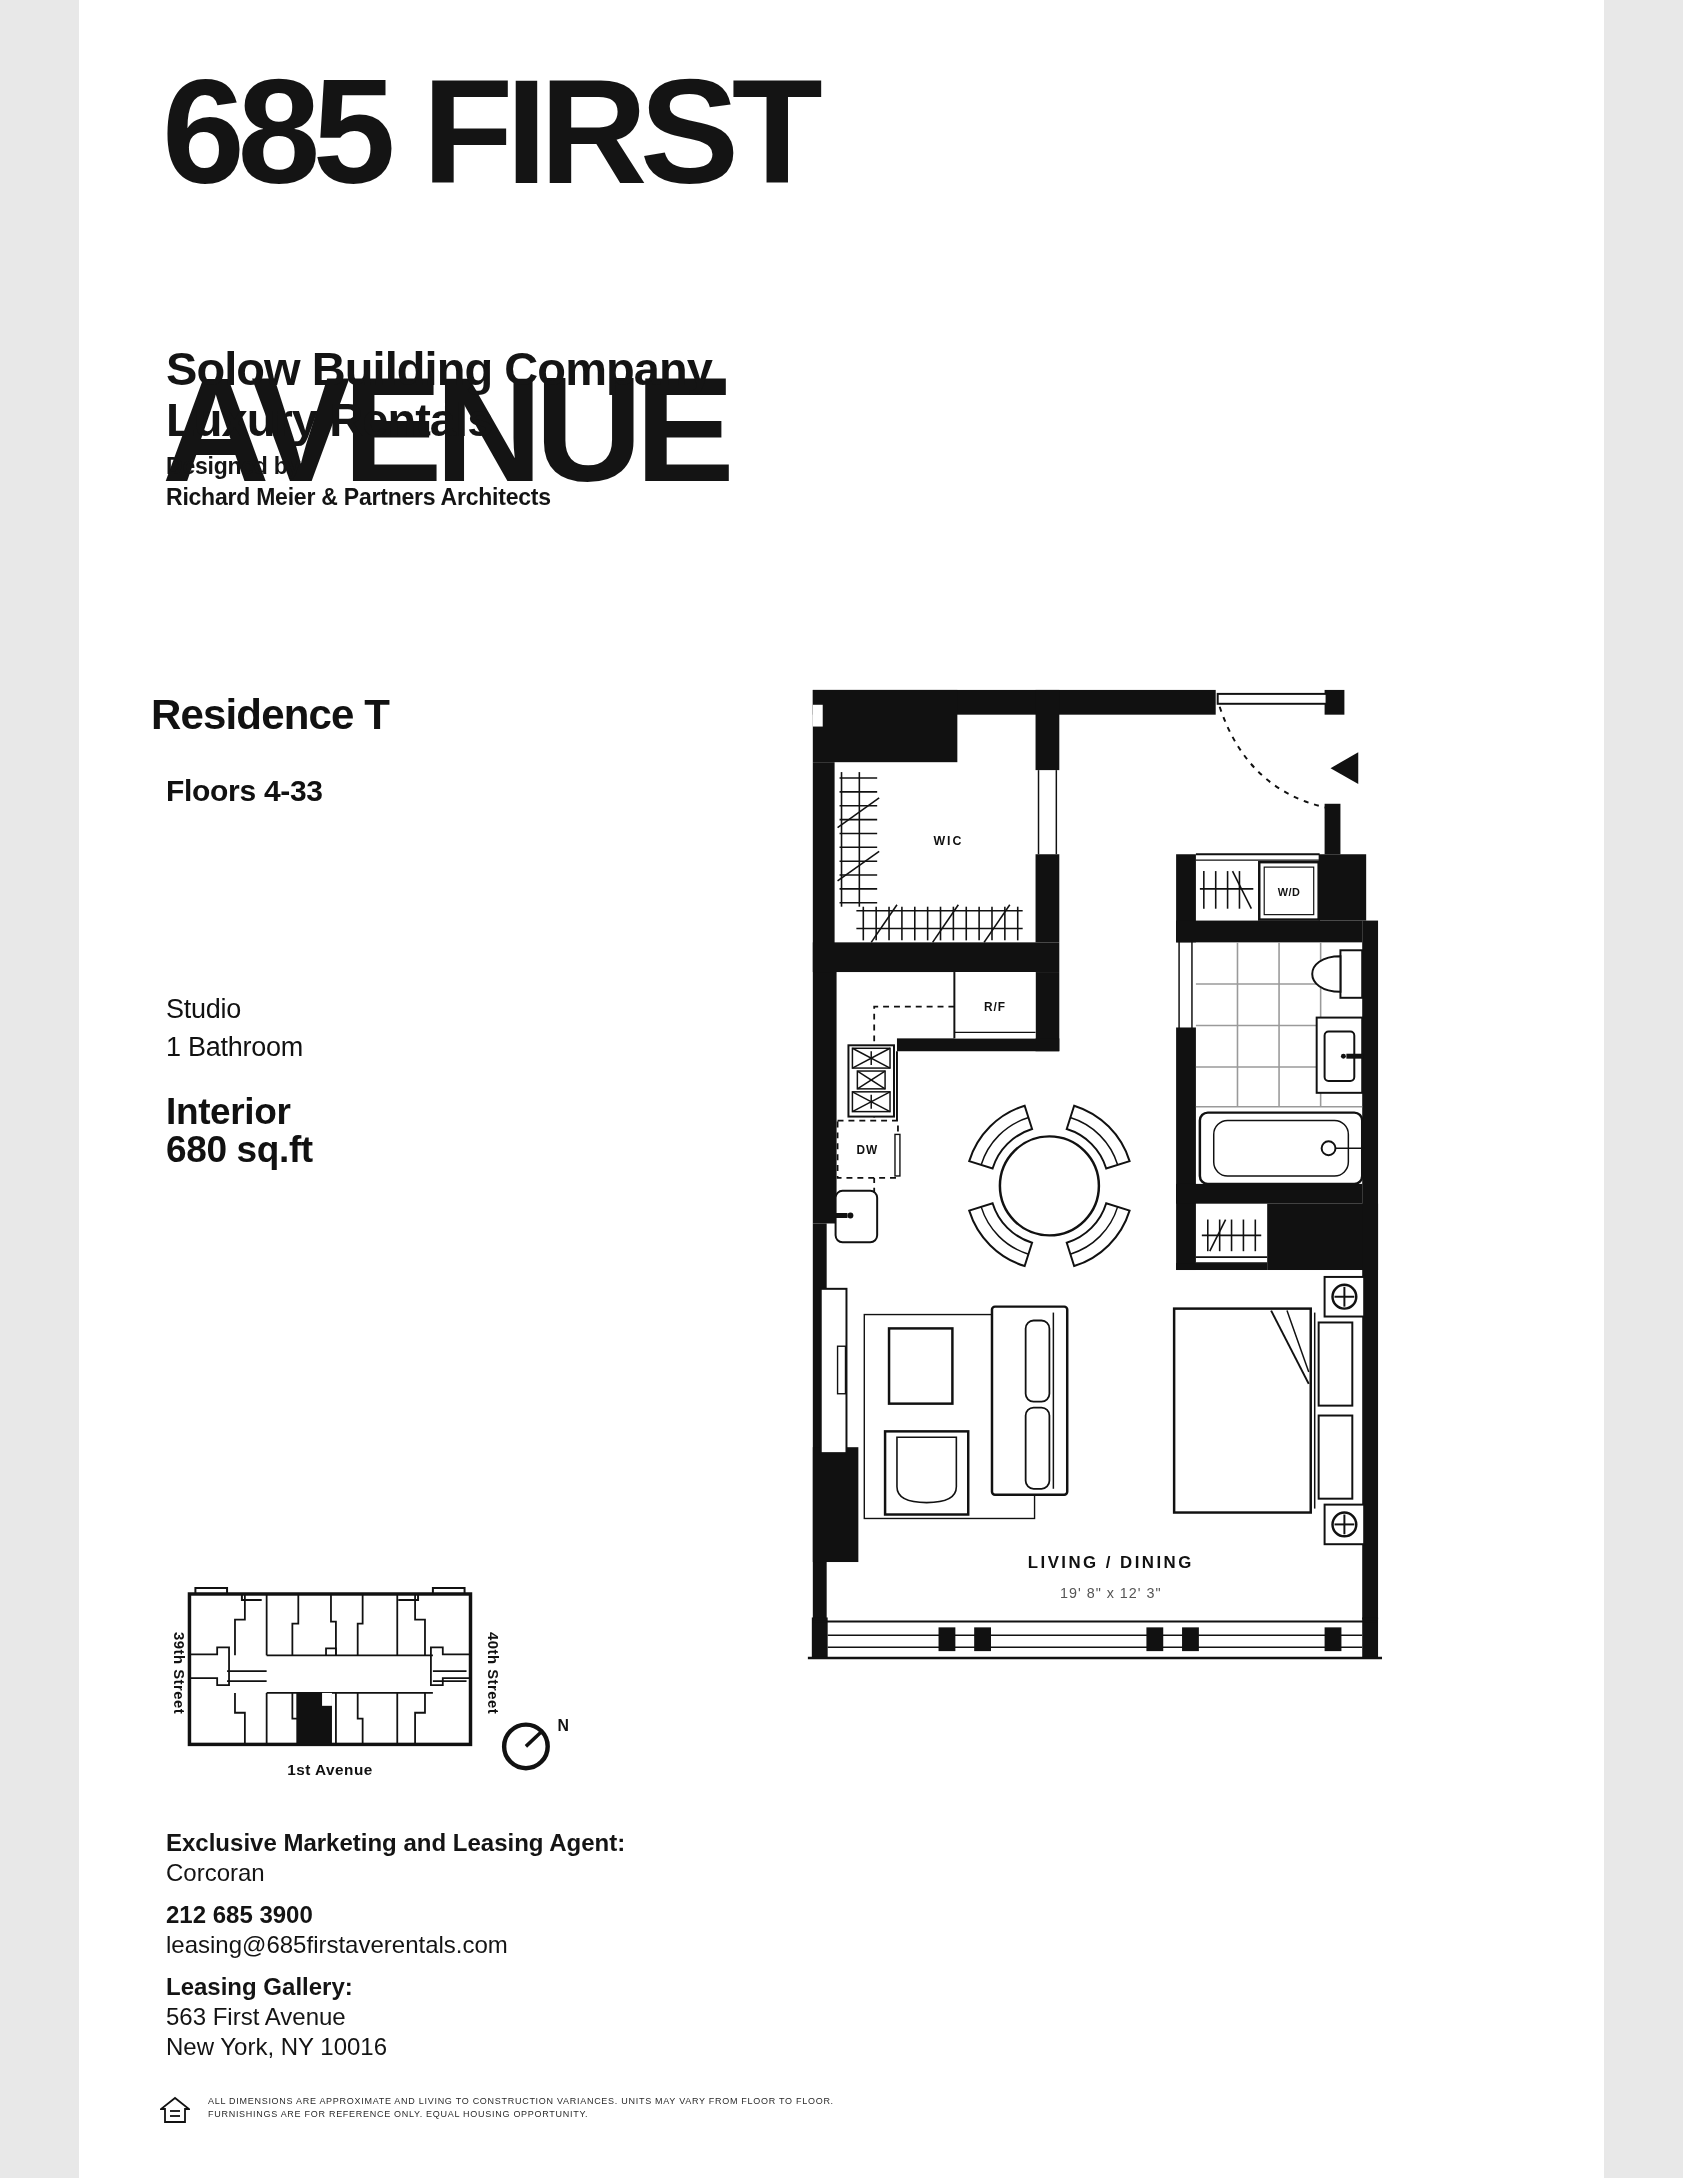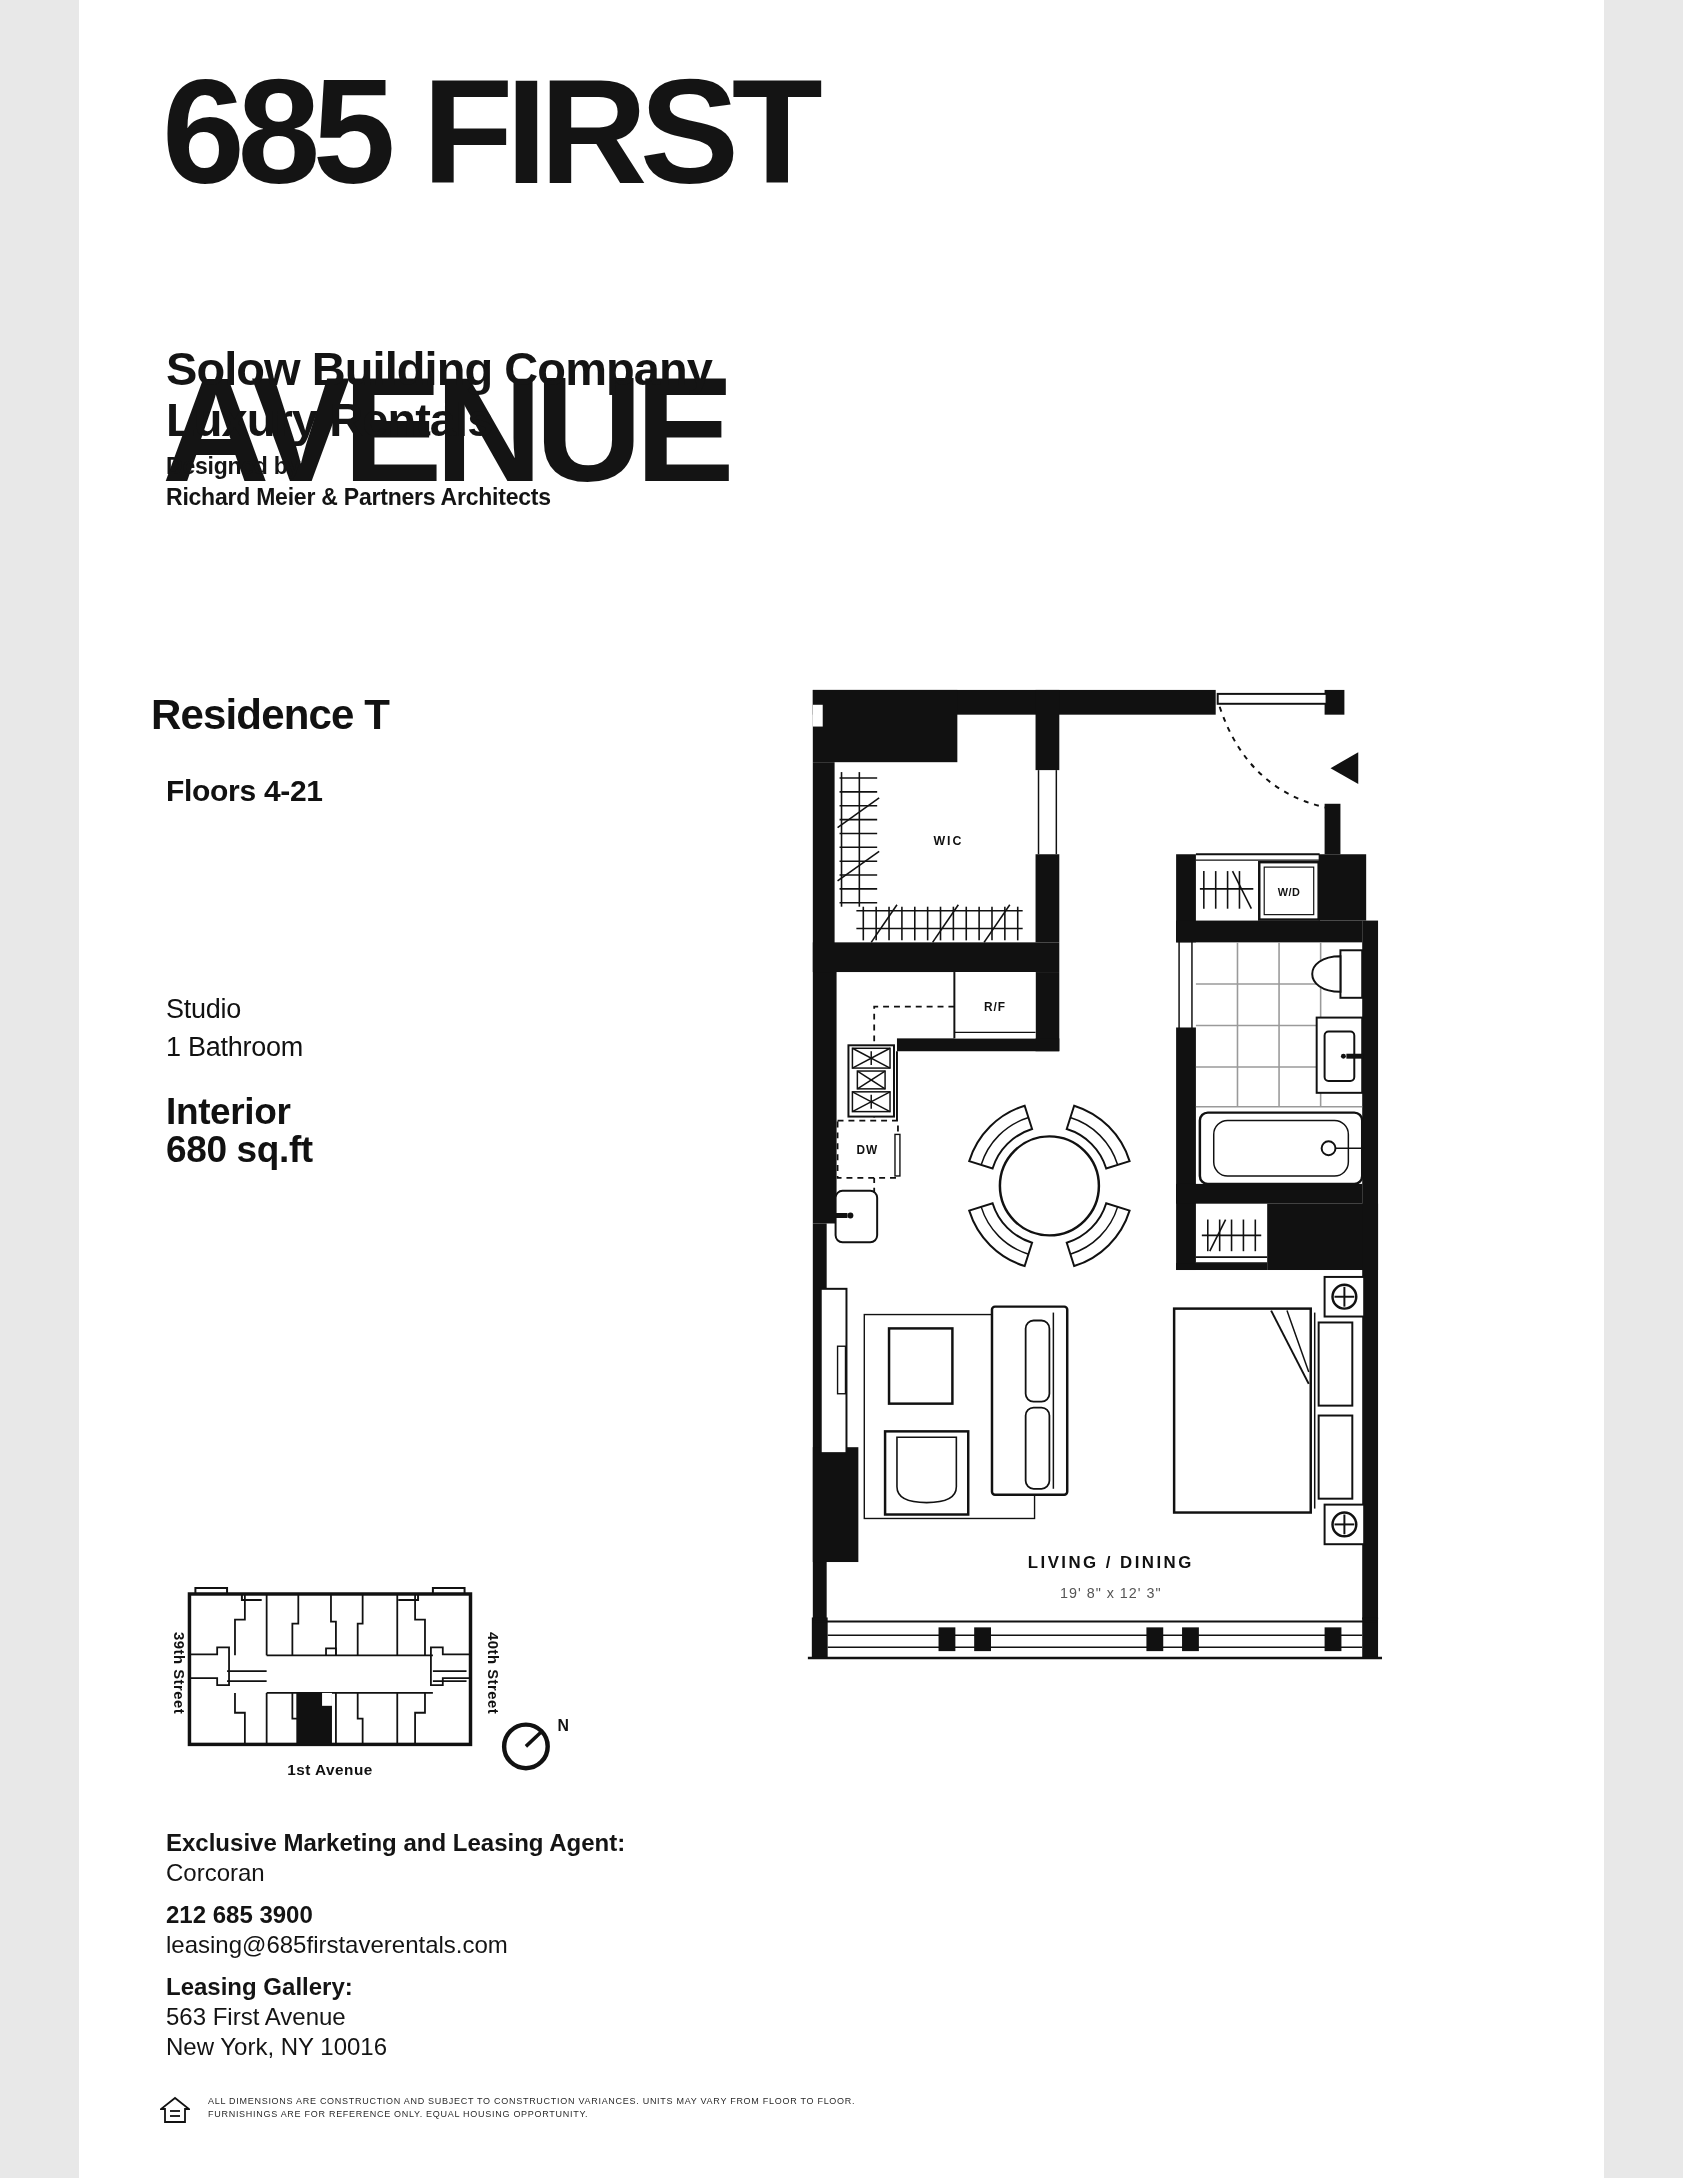--- a/index.html
+++ b/index.html
@@ -48,21 +48,21 @@
     <div>Designed by</div>
     <div>Richard Meier &amp; Partners Architects</div>
   </div>
 
   <div class="abs subtitle">
     <div>Solow Building Company</div>
     <div>Luxury Rentals</div>
   </div>
 
   <div class="abs res-name">Residence T</div>
-  <div class="abs res-floors">Floors 4-21</div>
+  <div class="abs res-floors">Floors 4-33</div>
   <div class="abs res-layout">
     <div>Studio</div>
     <div>1 Bathroom</div>
   </div>
   <div class="abs res-area">
     <div>Interior</div>
     <div>680 sq.ft</div>
   </div>
 
   <svg class="abs" style="left:693px; top:683px;" width="634" height="980" viewBox="700 690 640 990">
@@ -396,18 +396,18 @@
     <div>563 First Avenue</div>
     <div>New York, NY 10016</div>
   </div>
 
   <svg class="abs" style="left:81px; top:2096px;" width="30" height="28" viewBox="0 0 30 28">
     <path d="M 15,2 L 1,13 L 5,13 L 5,26 L 25,26 L 25,13 L 29,13 Z" fill="none" stroke="#111" stroke-width="1.8"></path>
     <line x1="10" y1="15" x2="20" y2="15" stroke="#111" stroke-width="1.8"></line>
     <line x1="10" y1="20" x2="20" y2="20" stroke="#111" stroke-width="1.8"></line>
   </svg>
   <div class="abs disclaimer">
-    <div>ALL DIMENSIONS ARE CONSTRUCTION AND SUBJECT TO CONSTRUCTION VARIANCES. UNITS MAY VARY FROM FLOOR TO FLOOR.</div>
+    <div>ALL DIMENSIONS ARE APPROXIMATE AND LIVING TO CONSTRUCTION VARIANCES. UNITS MAY VARY FROM FLOOR TO FLOOR.</div>
     <div>FURNISHINGS ARE FOR REFERENCE ONLY. EQUAL HOUSING OPPORTUNITY.</div>
   </div>
 
 </div>
 
 
 </body></html>

